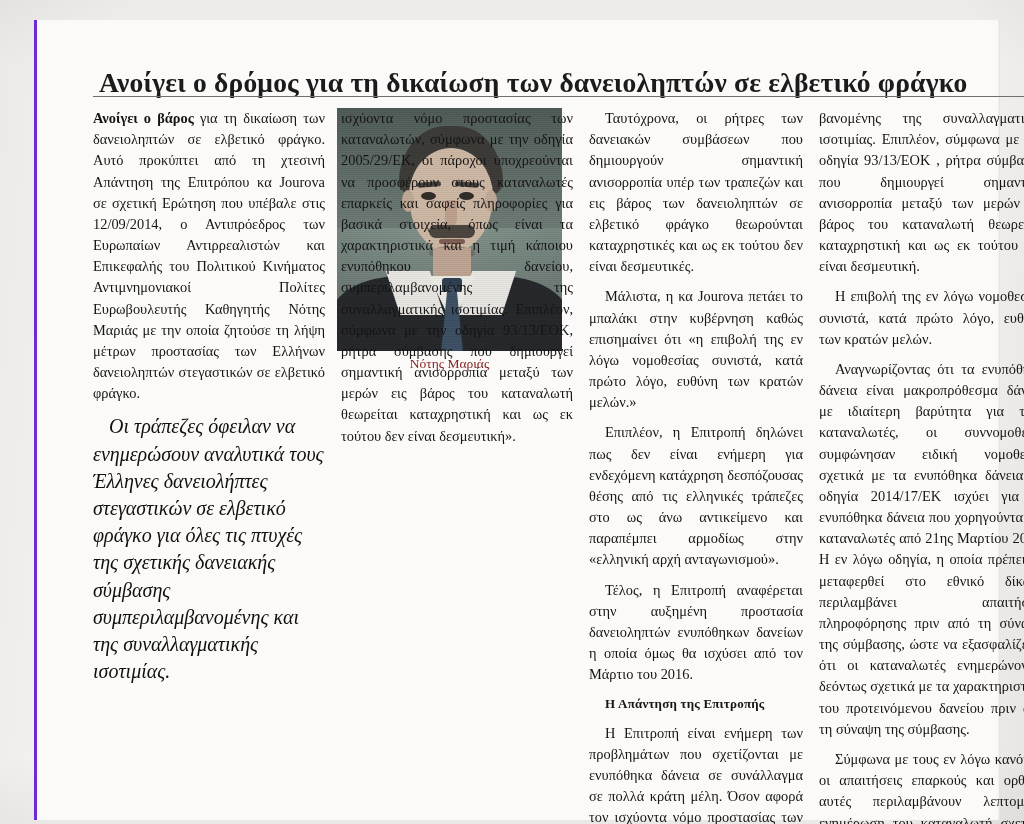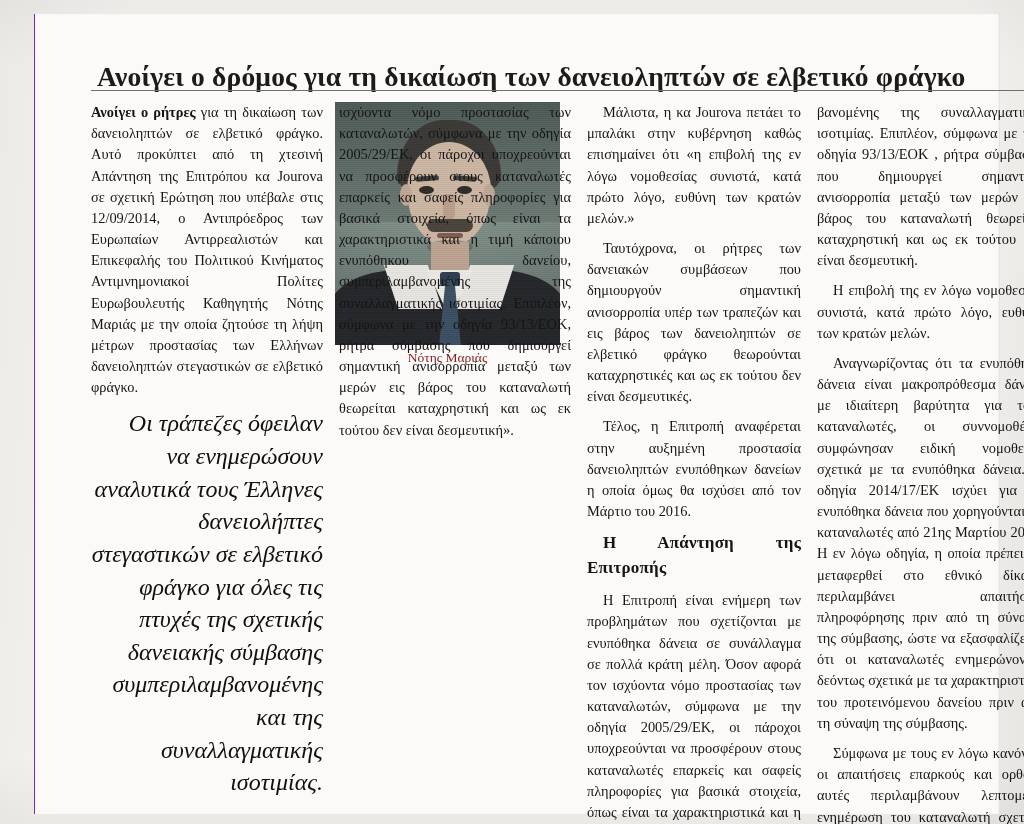--- a/index.html
+++ b/index.html
@@ -26,25 +26,25 @@
     position: absolute;
     inset: 0;
     background:
       linear-gradient(95deg, rgba(0,0,0,0.035) 0%, rgba(0,0,0,0.0) 12%, rgba(0,0,0,0.0) 88%, rgba(0,0,0,0.05) 100%),
       linear-gradient(180deg, rgba(0,0,0,0.03) 0%, rgba(0,0,0,0) 8%, rgba(0,0,0,0) 92%, rgba(0,0,0,0.04) 100%);
     pointer-events: none;
   }
   #clip-frame {
     position: absolute;
     left: 34px;
-    top: 14px;
+    top: 20px;
     width: 966px;
     height: 800px;
     background: #fbfaf8;
-    border-left: 1px solid #6d28d9;
+    border-left: 3px solid #6d28d9;
     box-shadow: -2px 0 3px -2px rgba(0,0,0,0.25) inset;
     box-sizing: border-box;
     padding-left: 15px;
   }
   .headline {
     position: absolute;
     left: 62px;
     top: 30px;
     width: 940px;
     font-size: 27.5px;
@@ -88,30 +88,30 @@
   #col1 { left: 0px;   width: 232px; }
   #col2 { left: 248px; width: 232px; }
   #col3 { left: 496px; width: 214px; }
   #col4 { left: 726px; width: 226px; }
 
   .lead-in {
     font-weight: bold;
   }
   .pull-quote {
     font-style: italic;
-    font-size: 24px;
+    font-size: 20px;
     line-height: 1.36;
-    text-align: right;
+    text-align: left;
     margin: 14px 0 16px 0;
     color: #101010;
     text-indent: 0;
   }
   .subhead {
     font-weight: bold;
-    font-size: 17px;
+    font-size: 13px;
     margin: 12px 0 7px 0;
     text-indent: 0;
     letter-spacing: 0.2px;
   }
   
   #photo-block {
     position: absolute;
     left: 300px;
     top: 88px;
     width: 225px;
@@ -293,33 +293,34 @@
         <div class="tie"></div>
         <div class="grain"></div>
       </div>
       <div id="photo-caption">Νότης Μαριάς</div>
     </div>
 
     <div class="columns">
 
       <div class="col" id="col1">
         <p class="noindent">
-          <span class="lead-in">Ανοίγει ο ρήτρες</span>
+          <span class="lead-in">Ανοίγει ο βάρος</span>
           <span>για τη δικαίωση των δανειοληπτών σε ελβετικό φράγκο. Αυτό προκύπτει από τη χτεσινή Απάντηση της Επιτρόπου κα Jourova σε σχετική Ερώτηση που υπέβαλε στις 12/09/2014, ο Αντιπρόεδρος των Ευρωπαίων Αντιρρεαλιστών και Επικεφαλής του Πολιτικού Κινήματος Αντιμνημονιακοί Πολίτες Ευρωβουλευτής Καθηγητής Νότης Μαριάς με την οποία ζητούσε τη λήψη μέτρων προστασίας των Ελλήνων δανειοληπτών στεγαστικών σε ελβετικό φράγκο.</span>
         </p>
         <p class="pull-quote">Οι τράπεζες όφειλαν να ενημερώσουν αναλυτικά τους Έλληνες δανειολήπτες στεγαστικών σε ελβετικό φράγκο για όλες τις πτυχές της σχετικής δανειακής σύμβασης συμπεριλαμβανομένης και της συναλλαγματικής ισοτιμίας.</p>
       </div>
 
       <div class="col" id="col2">
         <p class="noindent">ισχύοντα νόμο προστασίας των καταναλωτών, σύμφωνα με την οδηγία 2005/29/ΕΚ, οι πάροχοι υποχρεούνται να προσφέρουν στους καταναλωτές επαρκείς και σαφείς πληροφορίες για βασικά στοιχεία, όπως είναι τα χαρακτηριστικά και η τιμή κάποιου ενυπόθηκου δανείου, συμπεριλαμβανομένης της συναλλαγματικής ισοτιμίας. Επιπλέον, σύμφωνα με την οδηγία 93/13/ΕΟΚ, ρήτρα σύμβασης που δημιουργεί σημαντική ανισορροπία μεταξύ των μερών εις βάρος του καταναλωτή θεωρείται καταχρηστική και ως εκ τούτου δεν είναι δεσμευτική».</p>
       </div>
 
       <div class="col" id="col3">
+        <p>Ταυτόχρονα, οι ρήτρες των δανειακών συμβάσεων που δημιουργούν σημαντική ανισορροπία υπέρ των τραπεζών και εις βάρος των δανειοληπτών σε ελβετικό φράγκο θεωρούνται καταχρηστικές και ως εκ τούτου δεν είναι δεσμευτικές.</p>
         <p>Μάλιστα, η κα Jourova πετάει το μπαλάκι στην κυβέρνηση καθώς επισημαίνει ότι «η επιβολή της εν λόγω νομοθεσίας συνιστά, κατά πρώτο λόγο, ευθύνη των κρατών μελών.»</p>
-        <p>Ταυτόχρονα, οι ρήτρες των δανειακών συμβάσεων που δημιουργούν σημαντική ανισορροπία υπέρ των τραπεζών και εις βάρος των δανειοληπτών σε ελβετικό φράγκο θεωρούνται καταχρηστικές και ως εκ τούτου δεν είναι δεσμευτικές.</p>
+        <p>Επιπλέον, η Επιτροπή δηλώνει πως δεν είναι ενήμερη για ενδεχόμενη κατάχρηση δεσπόζουσας θέσης από τις ελληνικές τράπεζες στο ως άνω αντικείμενο και παραπέμπει αρμοδίως στην «ελληνική αρχή ανταγωνισμού».</p>
         <p>Τέλος, η Επιτροπή αναφέρεται στην αυξημένη προστασία δανειοληπτών ενυπόθηκων δανείων η οποία όμως θα ισχύσει από τον Μάρτιο του 2016.</p>
         <p class="subhead">Η Απάντηση της Επιτροπής</p>
         <p>Η Επιτροπή είναι ενήμερη των προβλημάτων που σχετίζονται με ενυπόθηκα δάνεια σε συνάλλαγμα σε πολλά κράτη μέλη. Όσον αφορά τον ισχύοντα νόμο προστασίας των καταναλωτών, σύμφωνα με την οδηγία 2005/29/ΕΚ, οι πάροχοι υποχρεούνται να προσφέρουν στους καταναλωτές επαρκείς και σαφείς πληροφορίες για βασικά στοιχεία, όπως είναι τα χαρακτηριστικά και η τιμή κάποιου ενυπόθηκου δανείου, συμπεριλαμ-</p>
       </div>
 
       <div class="col" id="col4">
         <p class="noindent">βανομένης της συναλλαγματικής ισοτιμίας. Επιπλέον, σύμφωνα με την οδηγία 93/13/ΕΟΚ , ρήτρα σύμβασης που δημιουργεί σημαντική ανισορροπία μεταξύ των μερών εις βάρος του καταναλωτή θεωρείται καταχρηστική και ως εκ τούτου δεν είναι δεσμευτική.</p>
         <p>Η επιβολή της εν λόγω νομοθεσίας συνιστά, κατά πρώτο λόγο, ευθύνη των κρατών μελών.</p>
         <p>Αναγνωρίζοντας ότι τα ενυπόθηκα δάνεια είναι μακροπρόθεσμα δάνεια με ιδιαίτερη βαρύτητα για τους καταναλωτές, οι συννομοθέτες συμφώνησαν ειδική νομοθεσία σχετικά με τα ενυπόθηκα δάνεια. Η οδηγία 2014/17/ΕΚ ισχύει για τα ενυπόθηκα δάνεια που χορηγούνται σε καταναλωτές από 21ης Μαρτίου 2016. Η εν λόγω οδηγία, η οποία πρέπει να μεταφερθεί στο εθνικό δίκαιο, περιλαμβάνει απαιτήσεις πληροφόρησης πριν από τη σύναψη της σύμβασης, ώστε να εξασφαλίζεται ότι οι καταναλωτές ενημερώνονται δεόντως σχετικά με τα χαρακτηριστικά του προτεινόμενου δανείου πριν από τη σύναψη της σύμβασης.</p>
         <p>Σύμφωνα με τους εν λόγω κανόνες, οι απαιτήσεις επαρκούς και ορθούς αυτές περιλαμβάνουν λεπτομερή ενημέρωση του καταναλωτή σχετικά με το νόμισμα του δανείου, το εφαρμοζόμενο επιτόκιο και το κόστος, τις πιθανές επιπτώσεις μίας διακύμανσης των συναλλαγματικών ισοτιμιών ή/και του επιτοκίου.</p>

